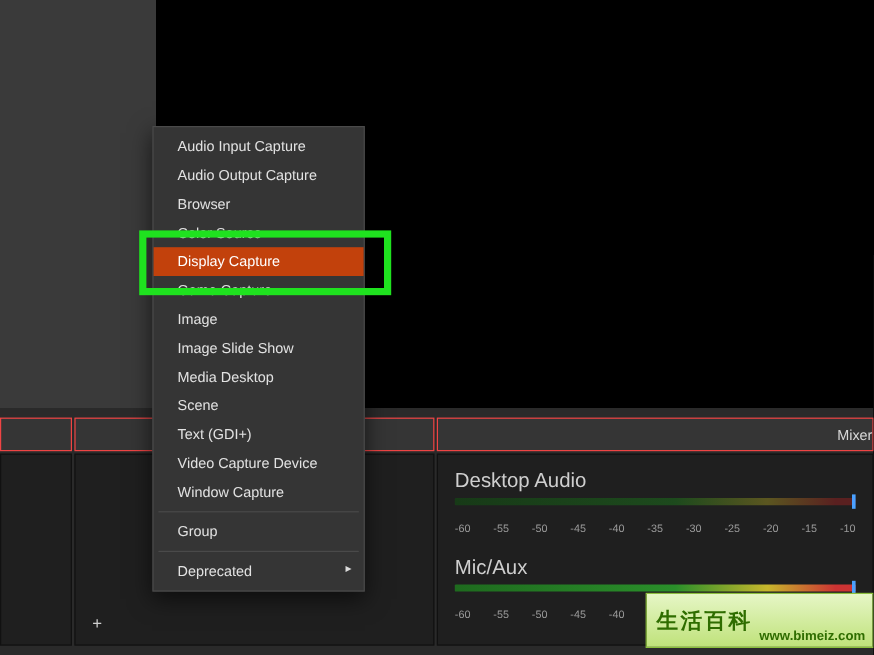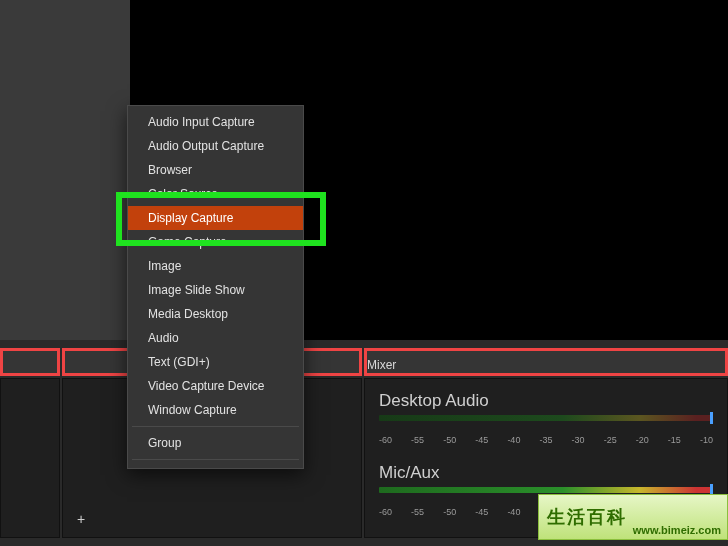--- a/index.html
+++ b/index.html
@@ -34,22 +34,22 @@
     right: 0;
     height: 28px;
     display: flex;
     gap: 2px;
   }
   .panel-tab {
     background: #353535;
     color: #d8d8d8;
     font-size: 12px;
     line-height: 28px;
-    text-align: left;
-    border: 3px solid #ef4444;
+    text-align: right;
+    border: 1px solid #ef4444;
   }
   .panel-tab.scenes { width: 60px; }
   .panel-tab.sources { width: 300px; }
   .panel-tab.mixer { flex: 1; }
 
   
   .panel-bodies {
     position: absolute;
     top: 378px;
     left: 0;
@@ -268,27 +268,28 @@
   <div class="ctx-menu">
     <div class="ctx-item">Audio Input Capture</div>
     <div class="ctx-item">Audio Output Capture</div>
     <div class="ctx-item">Browser</div>
     <div class="ctx-item">Color Source</div>
     <div class="ctx-item sel">Display Capture</div>
     <div class="ctx-item">Game Capture</div>
     <div class="ctx-item">Image</div>
     <div class="ctx-item">Image Slide Show</div>
     <div class="ctx-item">Media Desktop</div>
-    <div class="ctx-item">Audio</div>
+    <div class="ctx-item">Scene</div>
     <div class="ctx-item">Text (GDI+)</div>
     <div class="ctx-item">Video Capture Device</div>
     <div class="ctx-item">Window Capture</div>
     <div class="ctx-sep"></div>
     <div class="ctx-item">Group</div>
     <div class="ctx-sep"></div>
+    <div class="ctx-item hassub">Deprecated</div>
   </div>
 
   <div class="highlight-box"></div>
 
   <div class="watermark">
     <span class="wm-chars">生活百科</span>
     <span class="wm-url">www.bimeiz.com</span>
   </div>
 
 </div>

